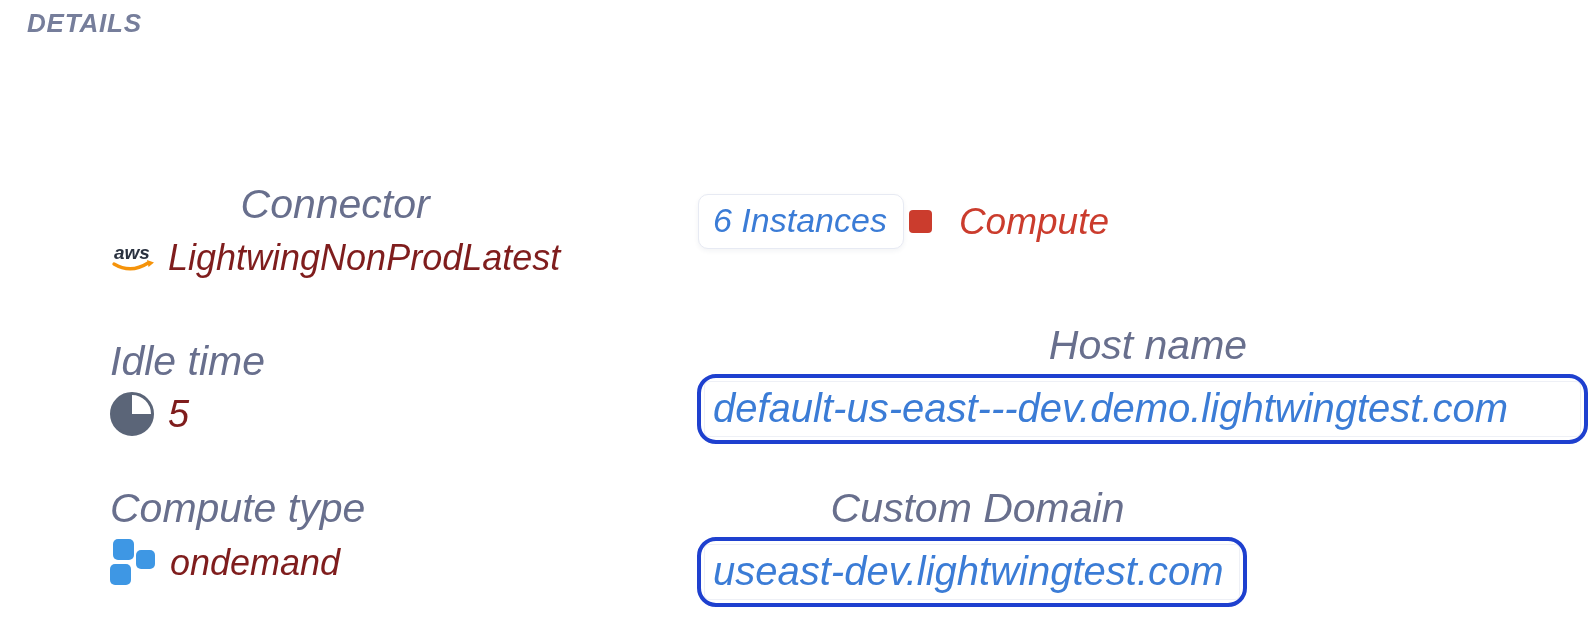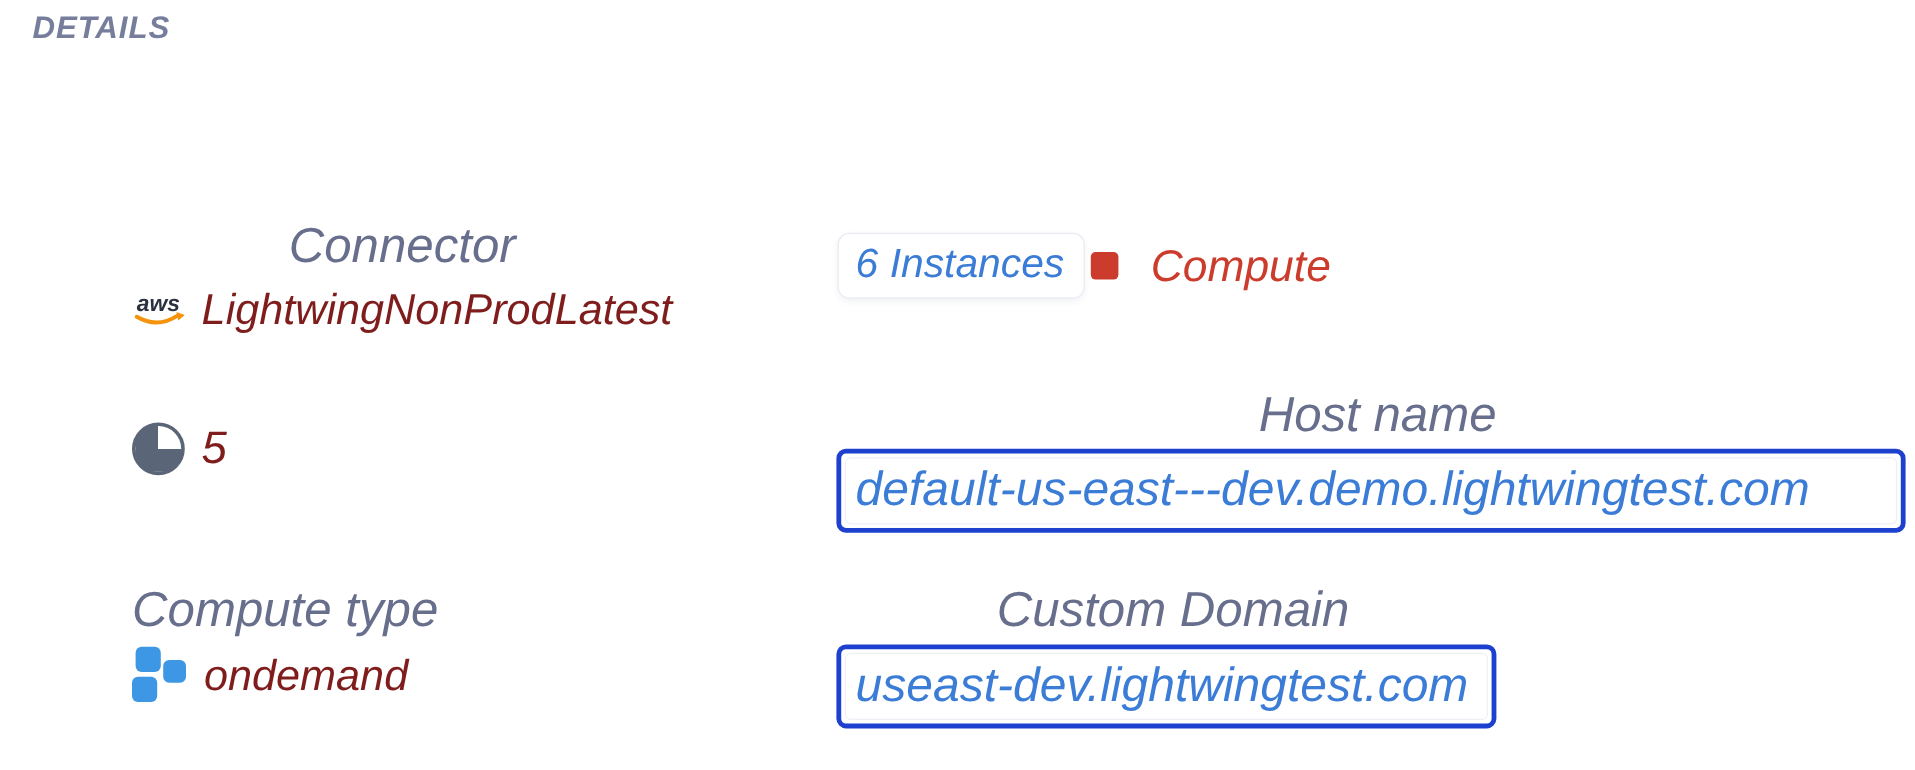--- a/index.html
+++ b/index.html
@@ -75,21 +75,21 @@
   .squares-icon i { position: absolute; display: block; border-radius: 5px;
     background: var(--compute-icon-blue, #3e97e4); }
   .squares-icon .sq1 { left: 3px;  top: 0;    width: 21px; height: 21px; }
   .squares-icon .sq2 { left: 26px; top: 11px; width: 19px; height: 19px; }
   .squares-icon .sq3 { left: 0;    top: 25px; width: 21px; height: 21px; }
 
   
   .link-box {
     margin-top: 9px; margin-left: -11px;
     border: 4px solid var(--selection-border-blue, #1e40cf);
-    border-radius: 8px; background: #fff; padding: 3px;
+    border-radius: 19px; background: #fff; padding: 3px;
   }
   .link-box .link-inner {
     display: block;
     border: 1px solid #eef0f6; border-radius: 5px;
     padding: 2px 8px 4px 8px;
     font-size: 40px; line-height: 48px;
     color: var(--link-blue, #3b7cd6);
     white-space: nowrap; overflow: hidden;
     text-decoration: none; cursor: pointer;
   }
@@ -117,20 +117,21 @@
 
   <div class="cell cell-instances">
     <div class="value-row">
       <span class="instances-chip">6 Instances</span>
       <span class="status-square"></span>
       <span class="status-text">Compute</span>
     </div>
   </div>
 
   <div class="cell cell-idle">
+    <div class="label">Idle time</div>
     <div class="value-row">
       <span class="pie-icon"></span>
       <span class="value-text">5</span>
     </div>
   </div>
 
   <div class="cell cell-host">
     <div class="label">Host name</div>
     <div class="link-box box-host">
       <a class="link-inner">default-us-east---dev.demo.lightwingtest.com</a>

